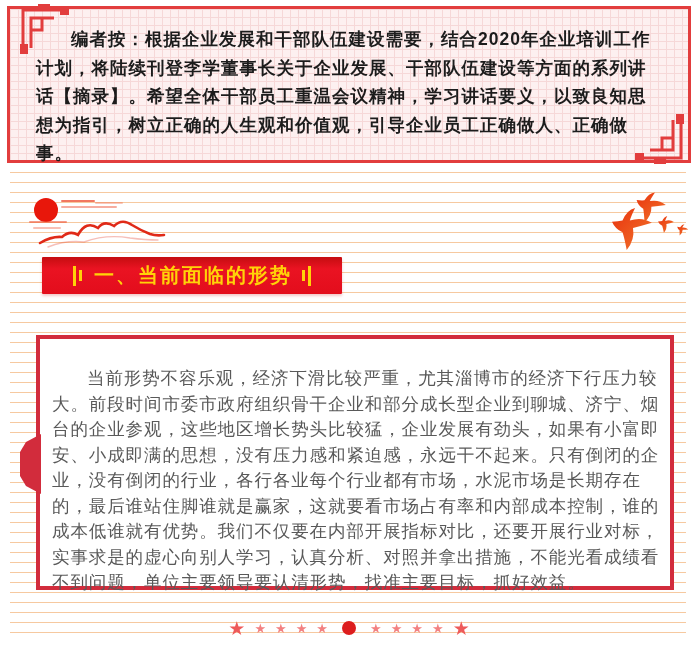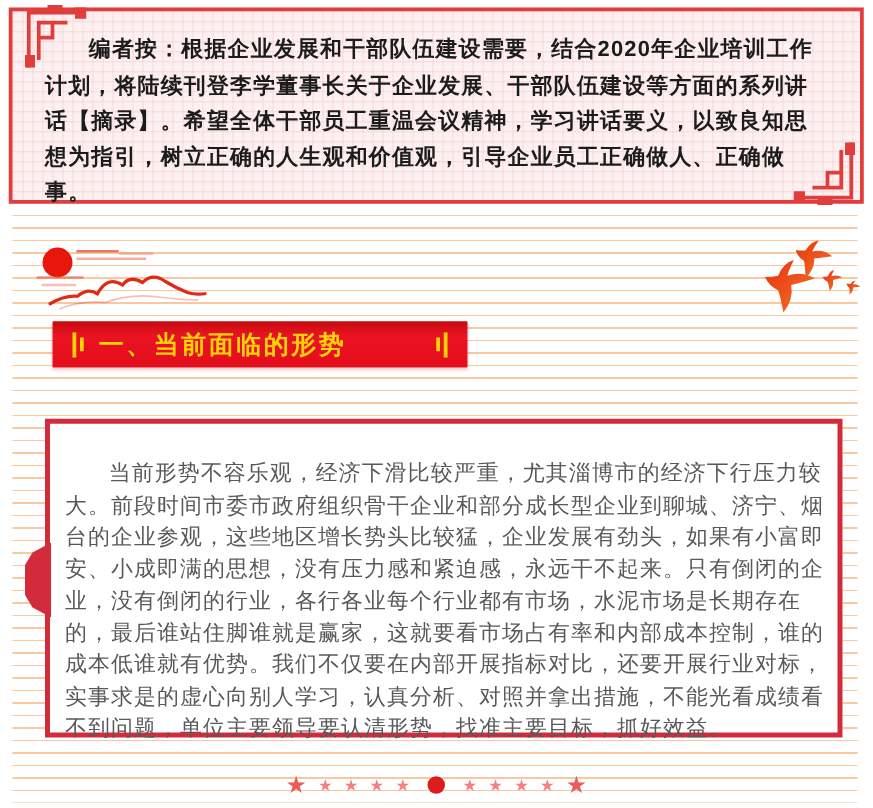--- a/index.html
+++ b/index.html
@@ -24,23 +24,23 @@
   }
   .note-box p{
     margin:0;font-weight:bold;color:var(--note-text,#1c1c1c);
     font-size:17.5px;line-height:28.5px;text-indent:2em;letter-spacing:1px;
   }
   .orn{position:absolute;width:56px;height:52px;}
   .orn.tl{left:10px;top:-5px;}
   .orn.br{right:4px;bottom:-4px;transform:rotate(180deg);}
   
   .banner{
-    position:absolute;left:42px;top:257px;width:332px;height:37px;box-sizing:border-box;
+    position:absolute;left:42px;top:257px;width:300px;height:37px;box-sizing:border-box;
     background:linear-gradient(180deg,var(--banner-red-dark,#c50d10) 0,#ea1322 32%,var(--banner-red,#e30d1c) 100%);
-    display:flex;align-items:center;padding:0 16px;border-radius:1px;
+    display:flex;align-items:center;padding:0 31px;border-radius:1px;
     box-shadow:0 2px 3px rgba(200,0,0,.22);
   }
   .banner .title{
     color:var(--banner-yellow,#ffd308);font-weight:bold;font-size:20px;
     letter-spacing:2px;margin-left:12px;flex:1;white-space:nowrap;
   }
   .mark{display:flex;align-items:center;gap:3px;}
   .mark i{display:block;width:3px;background:var(--banner-yellow,#ffd308);}
   .mark .tall{height:20px}.mark .short{height:11px}
   

